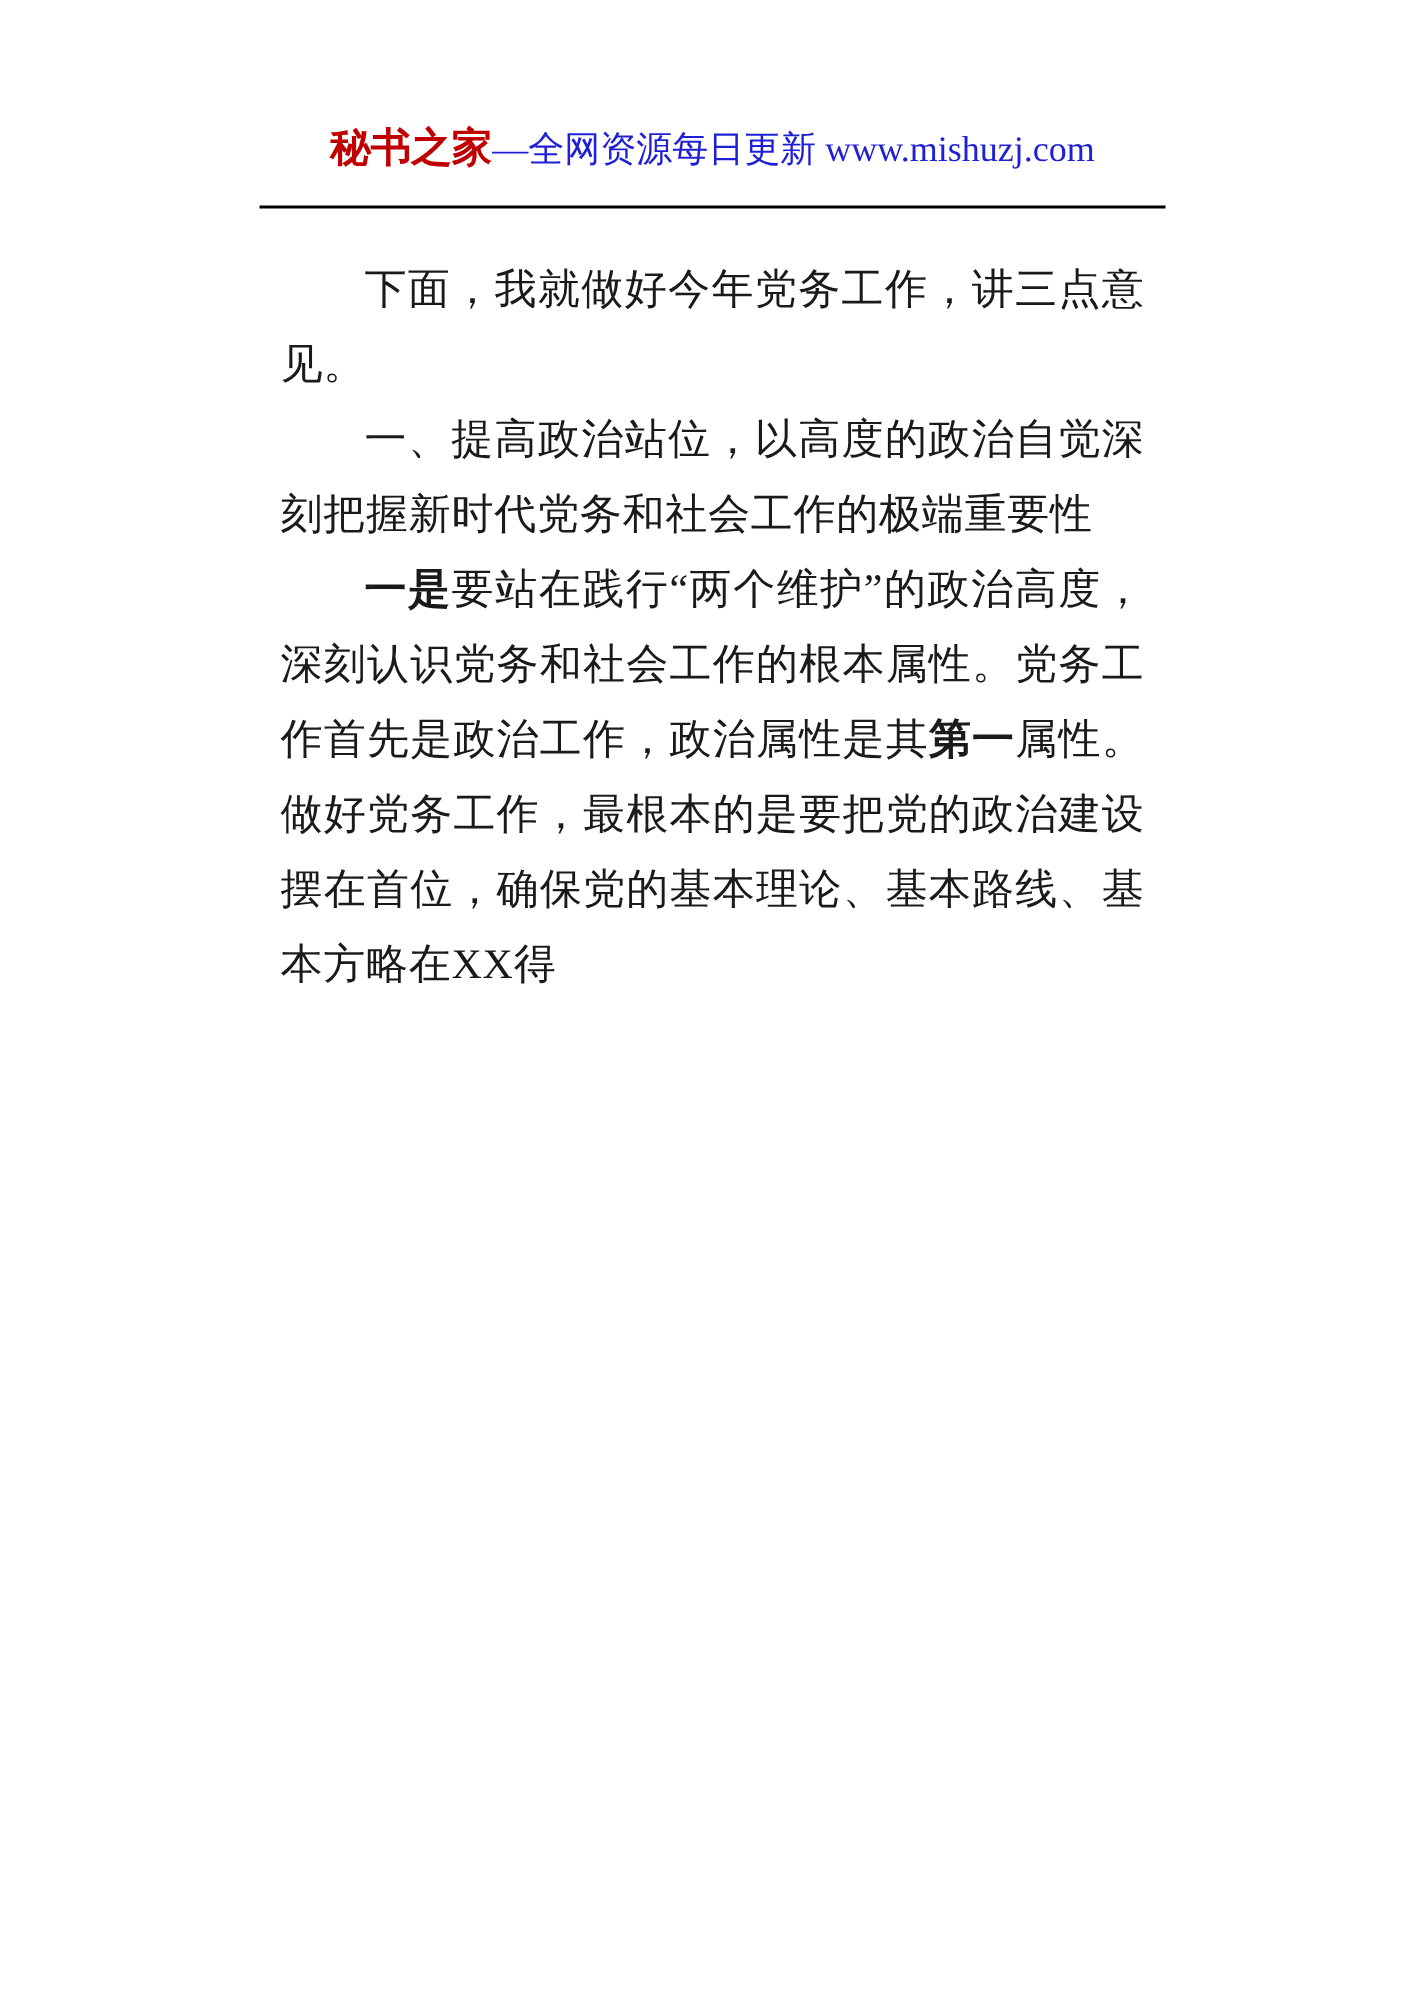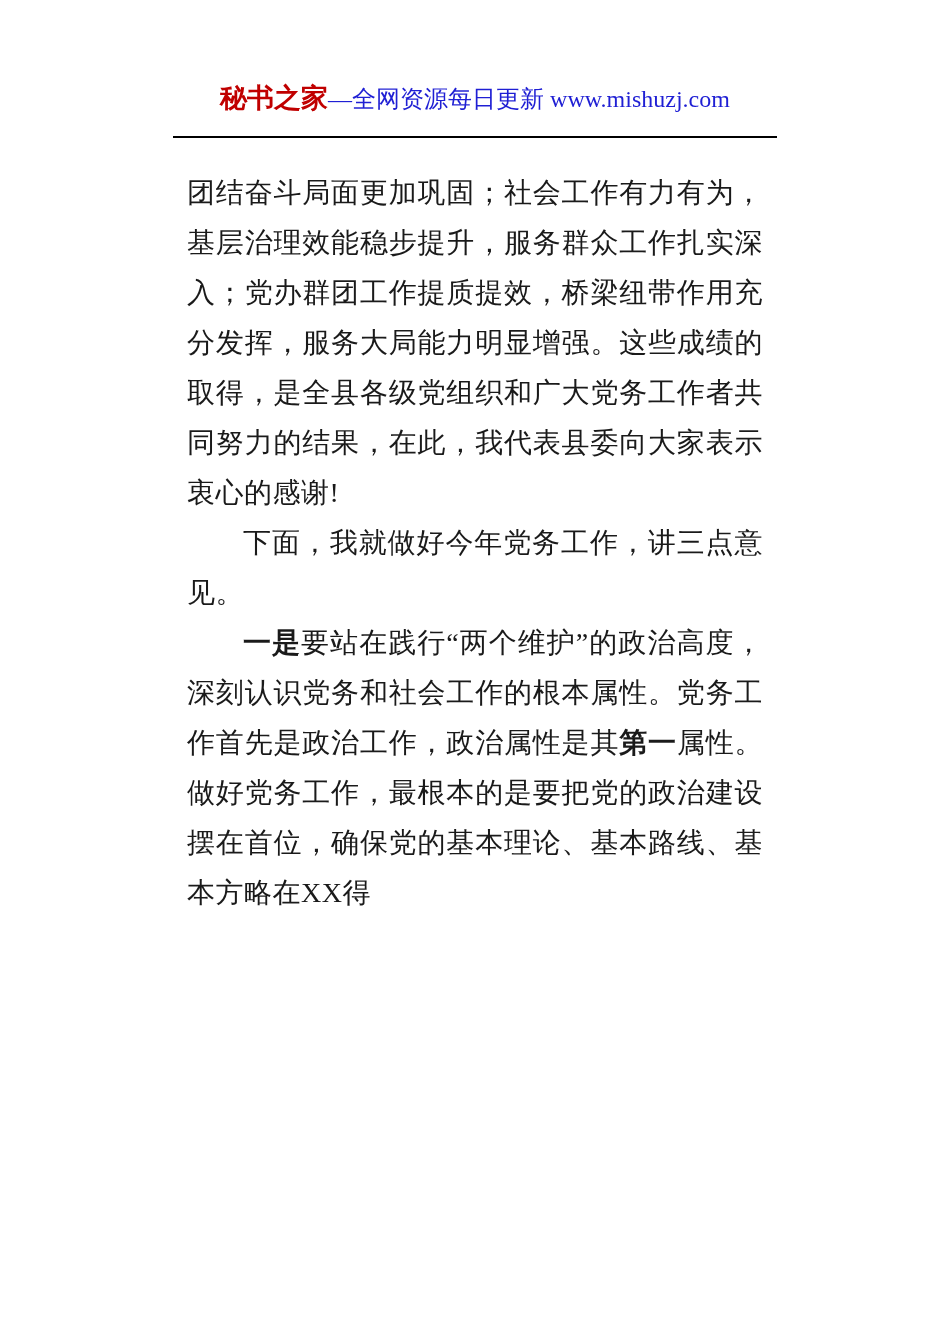--- a/index.html
+++ b/index.html
@@ -61,17 +61,17 @@
 </style>
 </head>
 <body>
 
 <div class="page">
   <div class="header">
     <span class="site-name">秘书之家</span><span class="tagline">—全网资源每日更新 </span><span class="url">www.mishuzj.com</span>
   </div>
   <div class="header-rule"></div>
   <div class="doc-body" id="doc-body">
-      <p class="para"><span>团结奋斗局面更加巩固；社会工作有力有为，基层治理效能稳步提升，服务群众工作扎实深入；党办群团工作提质提效，桥梁纽带作用充分发挥，服务大局能力明显增强。这些成绩的取得，是全县各级党组织和广大党务工作者共同努力的结果，在此，我代表县委向大家表示衷心的感谢!</span></p>
       <p class="para indent"><span>下面，我就做好今年党务工作，讲三点意见。</span></p>
+      <p class="para indent"><span>一、提高政治站位，以高度的政治自觉深刻把握新时代党务和社会工作的极端重要性</span></p>
       <p class="para indent"><span class="bold">一是</span><span>要站在践行“两个维护”的政治高度，深刻认识党务和社会工作的根本属性。党务工作首先是政治工作，政治属性是其</span><span class="bold">第一</span><span>属性。做好党务工作，最根本的是要把党的政治建设摆在首位，确保党的基本理论、基本路线、基本方略在XX得</span></p>
     </div>
 </div>
 
 </body></html>

